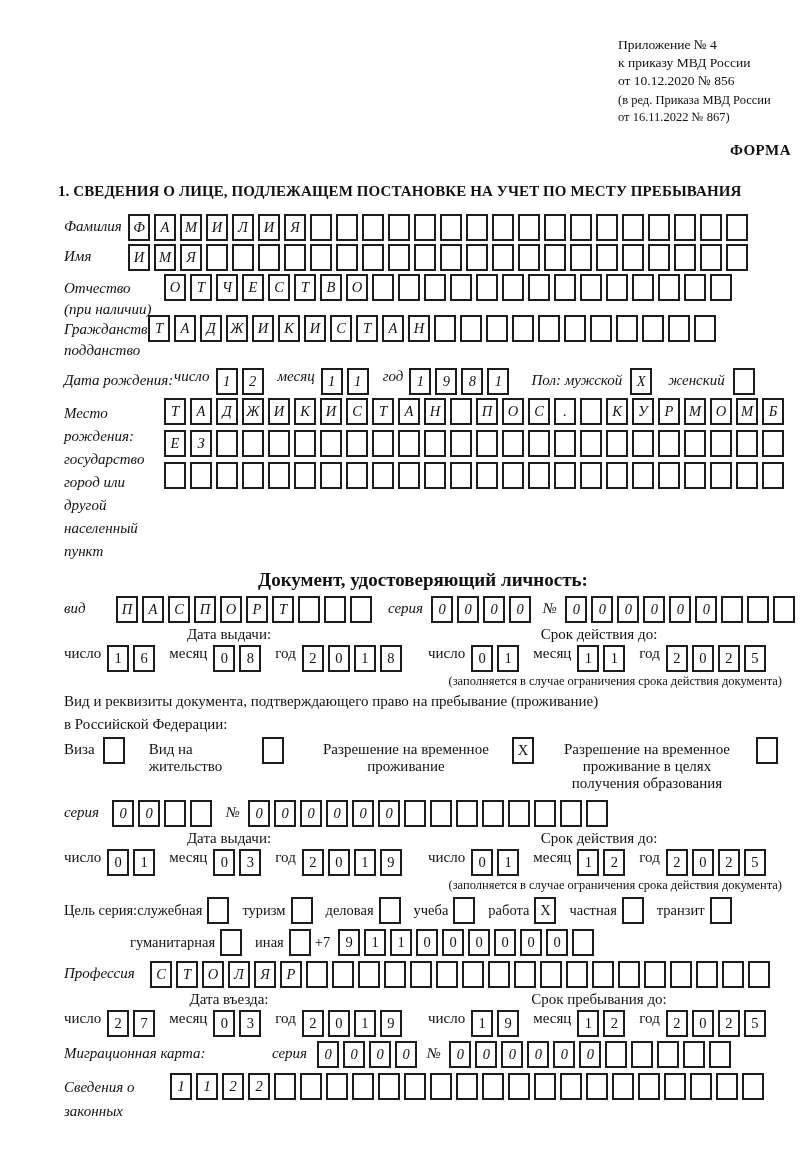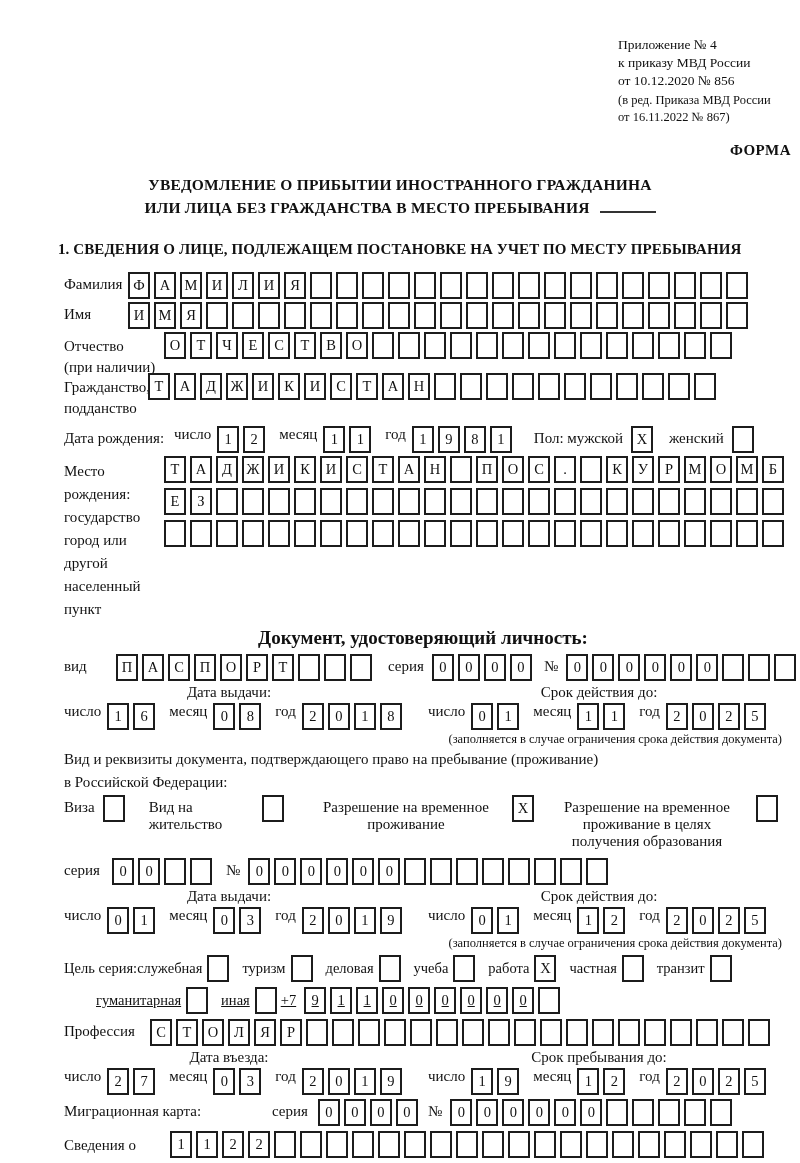--- a/index.html
+++ b/index.html
@@ -12,21 +12,21 @@
   .forma{font-weight:bold;font-size:15px;text-align:right;margin-top:16px;padding-right:2px;letter-spacing:.5px;}
 
   
   .title{text-align:center;font-weight:bold;font-size:15.5px;line-height:1.5;margin-top:12px;letter-spacing:.2px;}
   .blank-underline{display:inline-block;width:56px;border-bottom:2px solid #333;margin-left:10px;vertical-align:baseline;}
 
   .sect{margin:22px 6px 0 58px;font-weight:bold;font-size:15px;letter-spacing:.1px;}
 
   .content{margin:14px 18px 0 64px;font-size:15px;}
 
-  .row{display:flex;align-items:flex-start;margin-bottom:3px;}
+  .row{display:flex;align-items:flex-start;margin-bottom:3px;font-style:italic;}
   .lbl{padding-top:4px;flex:none;}
   .w64{width:64px;} .w84{width:84px;} .w100{width:100px;} .w106{width:106px;} .w110{width:110px;}
   .boxes{display:flex;flex:none;}
   .box{width:18px;height:23px;border:2px solid #1c1c1c;margin-right:4px;display:flex;align-items:center;justify-content:center;font-size:14.5px;background:#fff;flex:none;}
   .stack{line-height:21px;}
   .rowsblock .boxes{margin-bottom:5px;}
 
   .h38{height:38px;} .h50{height:50px;}
 
   
@@ -48,44 +48,38 @@
   .res-options{display:flex;align-items:flex-start;margin:4px 0 8px 0;}
   .res-opt{display:flex;align-items:flex-start;margin-right:20px;}
   .res-opt .olabel{padding-top:4px;margin-right:8px;}
   .ctr{text-align:center;}
   .w190{width:196px;} .w178{width:178px;}
 
   
   .purpose{font-size:14.5px;display:flex;align-items:center;flex-wrap:nowrap;margin-bottom:5px;}
   .purpose .optlabel{margin:0 5px 0 9px;}
   .purpose .optlabel:first-child{margin-left:0;}
-  .p2{margin-left:32px;text-decoration:underline;}
+  .p2{margin-left:66px;}
 </style>
 </head>
 <body>
 
 <div class="page">
 
   <div class="hdr">
     <div>Приложение № 4</div>
     <div>к приказу МВД России</div>
     <div>от 10.12.2020 № 856</div>
     <div class="amend">
       <div>(в ред. Приказа МВД России</div>
       <div>от 16.11.2022 № 867)</div>
     </div>
     <div class="forma">ФОРМА</div>
   </div>
 
-  <div class="title">
-    <div>УВЕДОМЛЕНИЕ О ПРИБЫТИИ ИНОСТРАННОГО ГРАЖДАНИНА</div>
-    <div>
-      <span>ИЛИ ЛИЦА БЕЗ ГРАЖДАНСТВА В МЕСТО ПРЕБЫВАНИЯ</span><span class="blank-underline"></span>
-    </div>
-  </div>
 
   <div class="sect">1. СВЕДЕНИЯ О ЛИЦЕ, ПОДЛЕЖАЩЕМ ПОСТАНОВКЕ НА УЧЕТ ПО МЕСТУ ПРЕБЫВАНИЯ</div>
 
   <div class="content">
 
     <div class="row">
       <div class="lbl w64">Фамилия</div>
       <div class="boxes">
           <div class="box">Ф</div>
           <div class="box">А</div>

